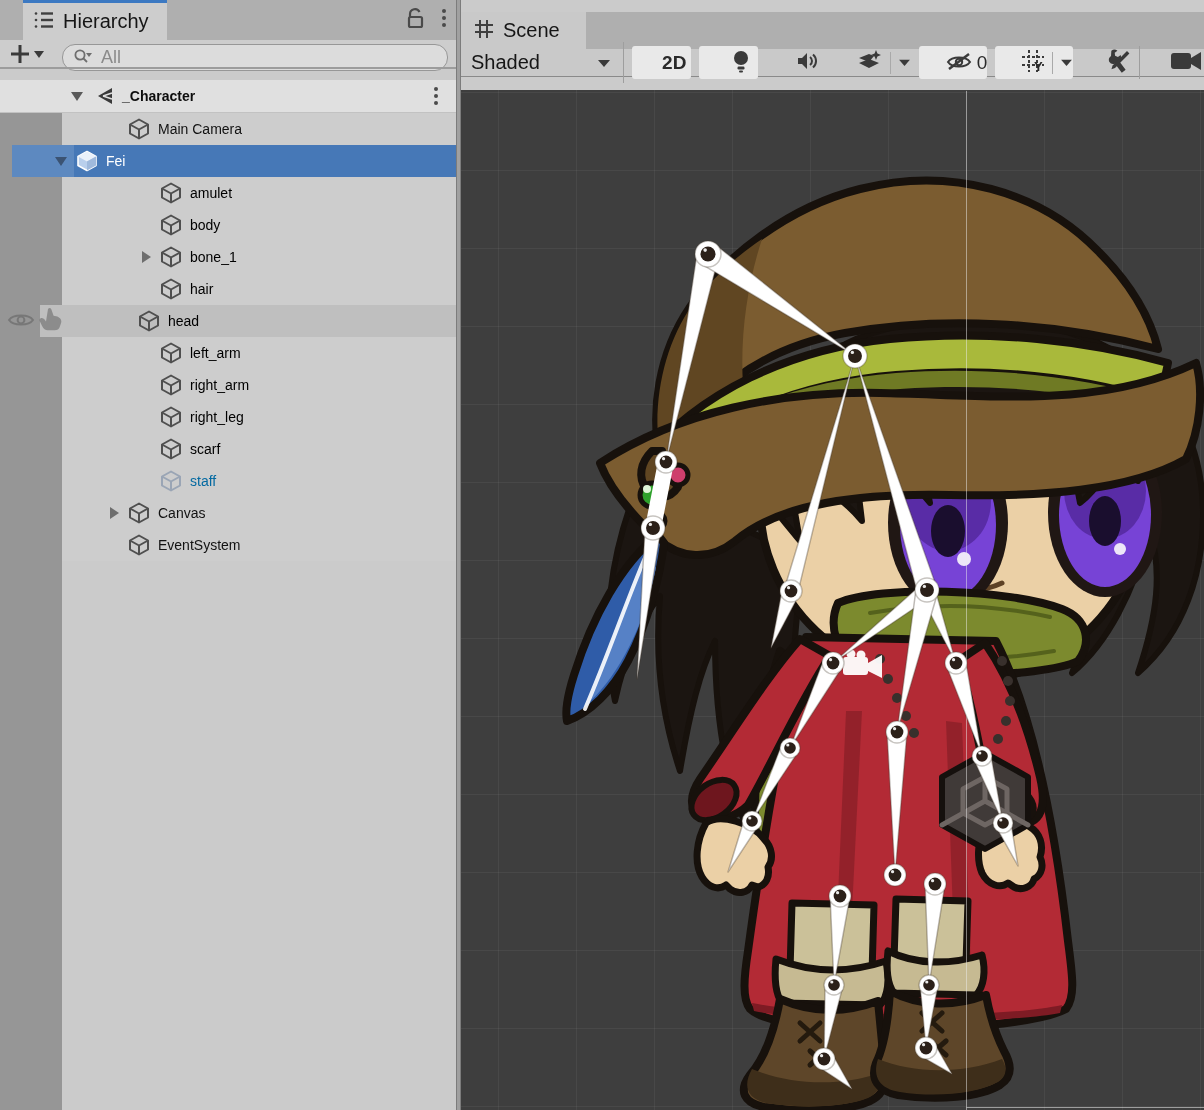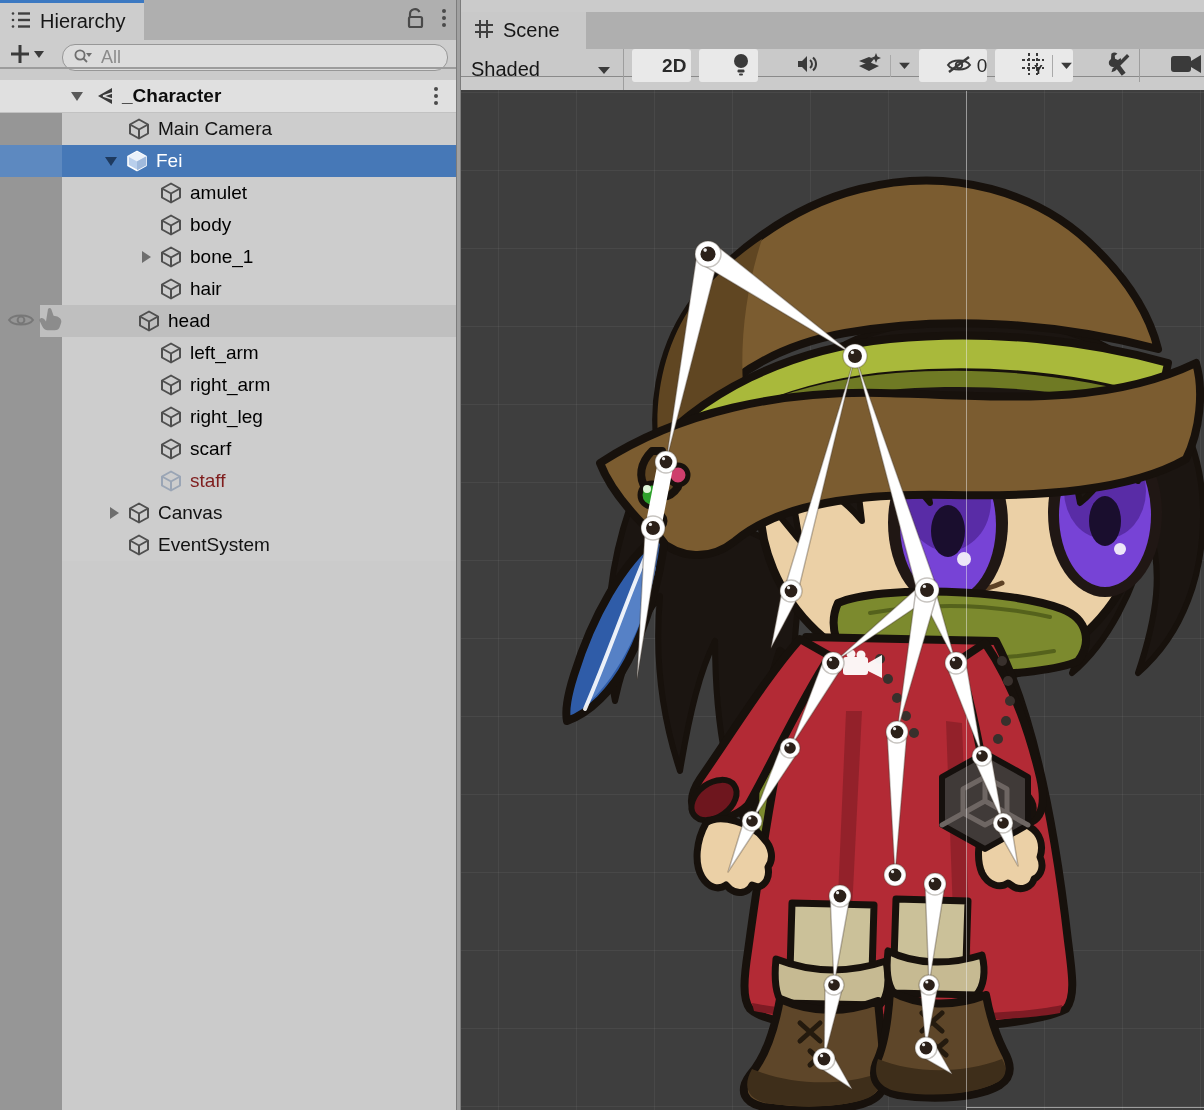--- a/index.html
+++ b/index.html
@@ -4,58 +4,58 @@
 <style>
   html,body{margin:0;padding:0;}
   body{width:1204px;height:1110px;overflow:hidden;position:relative;
        font-family:"Liberation Sans",sans-serif;background:#CBCBCB;
        -webkit-font-smoothing:antialiased;}
   
   #hierarchy-panel{position:absolute;left:0;top:0;width:456px;height:1110px;background:#CBCBCB;}
   .tabbar{position:absolute;left:0;top:0;right:0;height:40px;background:#AFAFAF;}
   .tab{position:absolute;left:0;top:0;height:40px;background:#CDCDCD;display:flex;align-items:center;
        padding:0 18px 0 10px;box-sizing:border-box;border-top:3px solid transparent;}
-  .tab.focused{border-top:3px solid #3C79C2;}
+  .tab.focused{border-top:3px solid #3C79C2;margin-left:23px;}
   .tab-label{font-size:20px;color:#161616;margin-left:8px;white-space:nowrap;}
   .tab-right-icons{position:absolute;right:8px;top:0;height:40px;display:flex;align-items:center;gap:14px;}
   .searchrow{position:absolute;left:0;top:40px;right:0;height:27px;background:#CDCDCD;display:flex;align-items:center;}
   .searchrow .sep{position:absolute;left:0;right:0;bottom:-2px;height:2px;background:#9C9C9C;}
   #add-button{display:flex;align-items:center;margin-left:8px;}
   #search-field{position:absolute;left:62px;top:4px;width:386px;height:27px;background:#DCDCDC;
       border:1px solid #979797;border-radius:13px;display:flex;align-items:center;box-sizing:border-box;}
   #search-field input{border:none;outline:none;background:transparent;font-size:18px;color:#333;
       font-family:"Liberation Sans",sans-serif;width:300px;}
   #search-field input::placeholder{color:#8B8B8B;}
   #gutter{position:absolute;left:0;top:112px;width:62px;bottom:0;background:#969696;}
   #rows{position:absolute;left:0;top:80px;right:0;}
   .h-row{position:relative;height:32px;display:flex;align-items:center;margin-left:62px;background:#CDCDCD;}
   .h-row.header{margin-left:0;background:#E0E0E0;border-bottom:1px solid #C2C2C2;}
-  .h-row.selected{margin-left:0;background:#4678B7;padding-left:62px;}
+  .h-row.selected{margin-left:12px;background:#4678B7;}
   .h-row.selected::before{content:"";position:absolute;left:0;top:0;width:62px;height:100%;
       background:rgba(255,255,255,0.13);}
   .h-row.hover{background:#BFBFBF;margin-left:40px;}
   .arrow-box{width:26px;height:32px;display:flex;align-items:center;justify-content:center;flex:0 0 26px;}
   .icon-box{width:26px;height:32px;display:flex;align-items:center;justify-content:center;flex:0 0 26px;margin-right:6px;}
-  .h-label{font-size:19px;color:#121212;white-space:nowrap;}
+  .h-label{font-size:14px;color:#121212;white-space:nowrap;}
   .h-label.prefab{color:#000000;}
   .h-label.selectedtext{color:#FFFFFF;}
-  .h-label.disabled{color:#7f1d1d;}
+  .h-label.disabled{color:#0369a1;}
   .h-label.headertext{font-weight:bold;color:#0D0D0D;}
   .row-kebab{position:absolute;right:16px;top:5px;}
   #vis-overlay{position:absolute;left:0;top:0;width:62px;height:100%;}
   
   #panel-divider{position:absolute;left:456px;top:0;width:5px;height:1110px;background:#A0A0A0;
       border-left:1px solid #7C7C7C;border-right:1px solid #7C7C7C;box-sizing:border-box;}
   
   #scene-panel{position:absolute;left:461px;top:12px;width:743px;height:1110px;}
   #scene-tabbar{position:absolute;left:0;top:0;right:0;height:37px;background:#AFAFAF;}
   #scene-tab{position:absolute;left:0;top:0;height:37px;background:#C9C9C9;display:flex;align-items:center;
       padding:0 26px 0 12px;}
   #scene-toolbar{position:absolute;left:0;top:37px;right:0;height:28px;background:#C9C9C9;
-      border-bottom:1px solid #8A8A8A;display:flex;box-sizing:border-box;}
+      border-bottom:1px solid #8A8A8A;display:flex;align-items:center;box-sizing:border-box;}
   #shading-dropdown{width:243px;height:41px;display:flex;align-items:center;justify-content:space-between;
       padding:0 12px 0 10px;box-sizing:border-box;border-right:1px solid #9E9E9E;}
   #shading-dropdown .lbl{font-size:20px;color:#161616;}
   .tb{height:33px;display:flex;align-items:center;justify-content:center;border-radius:3px;gap:4px;padding-left:26px;}
   .tb.lit{background:#E9E9E9;}
   .tb .num{font-size:19px;color:#2A2A2A;}
   .tb-sep{width:1px;height:33px;background:#9E9E9E;margin:0 4px;}
   .mini-div{width:1px;height:22px;background:#A9A9A9;margin:0 3px;}
   #viewport{position:absolute;left:0;top:78px;right:0;bottom:0;background-color:#3E3E3E;
       background-image:linear-gradient(rgba(255,255,255,0.05) 1px, transparent 1px),

